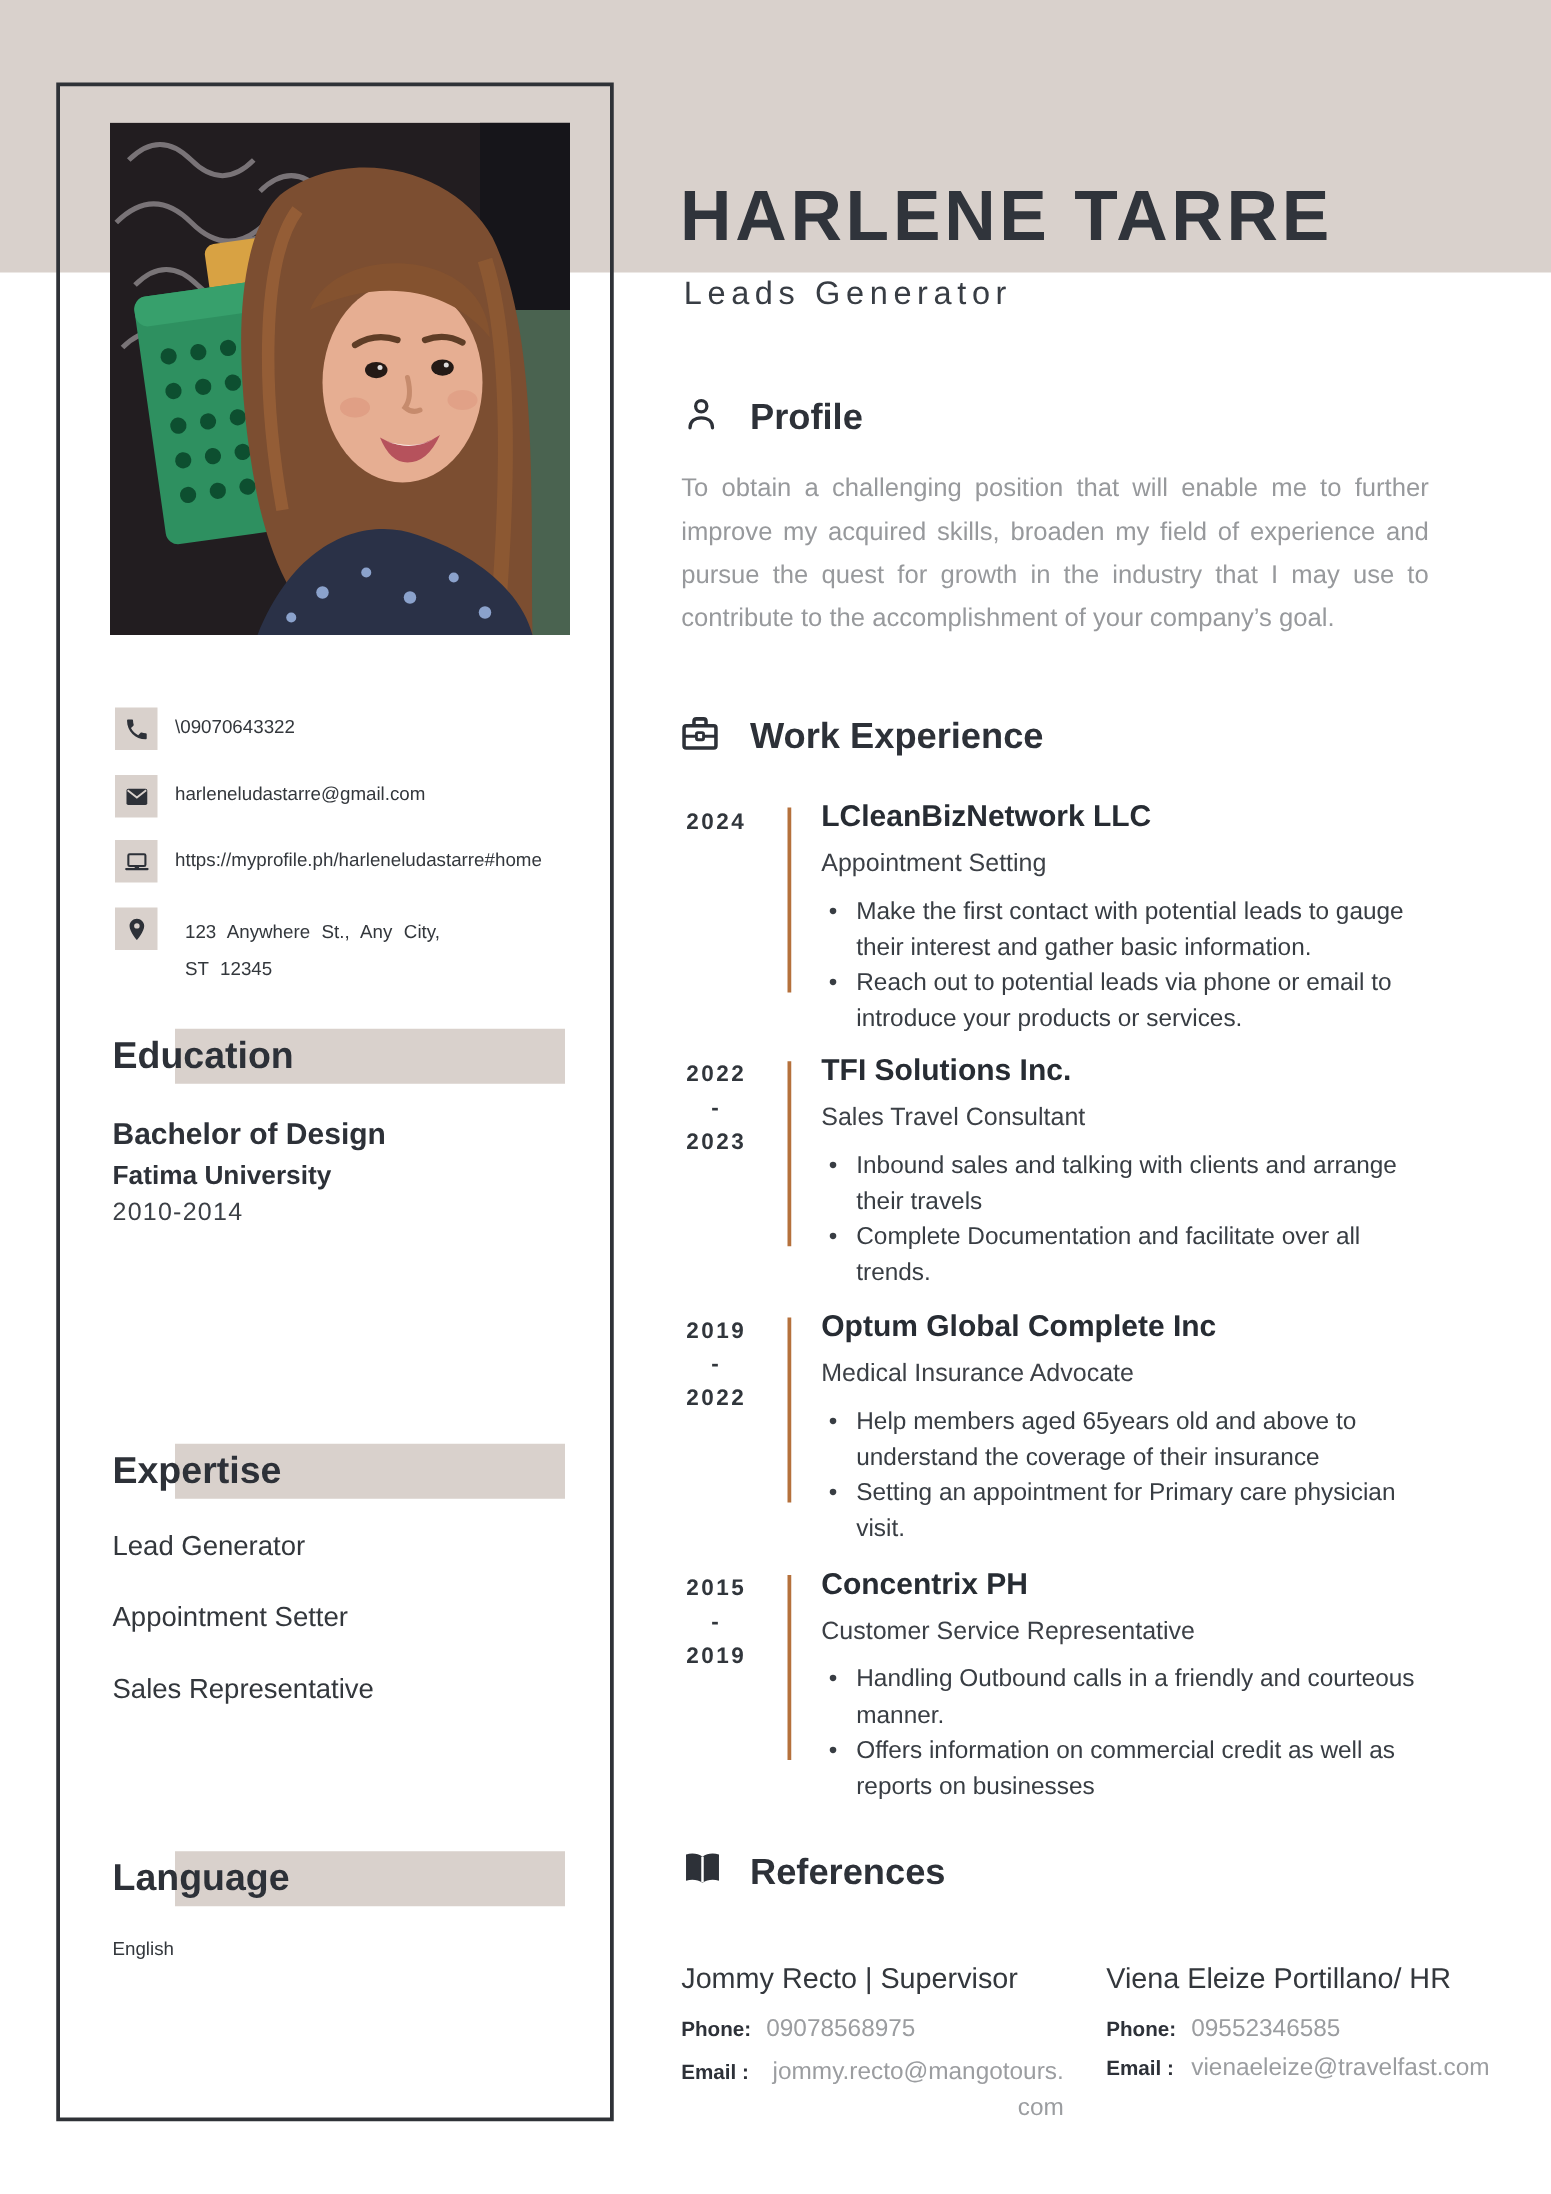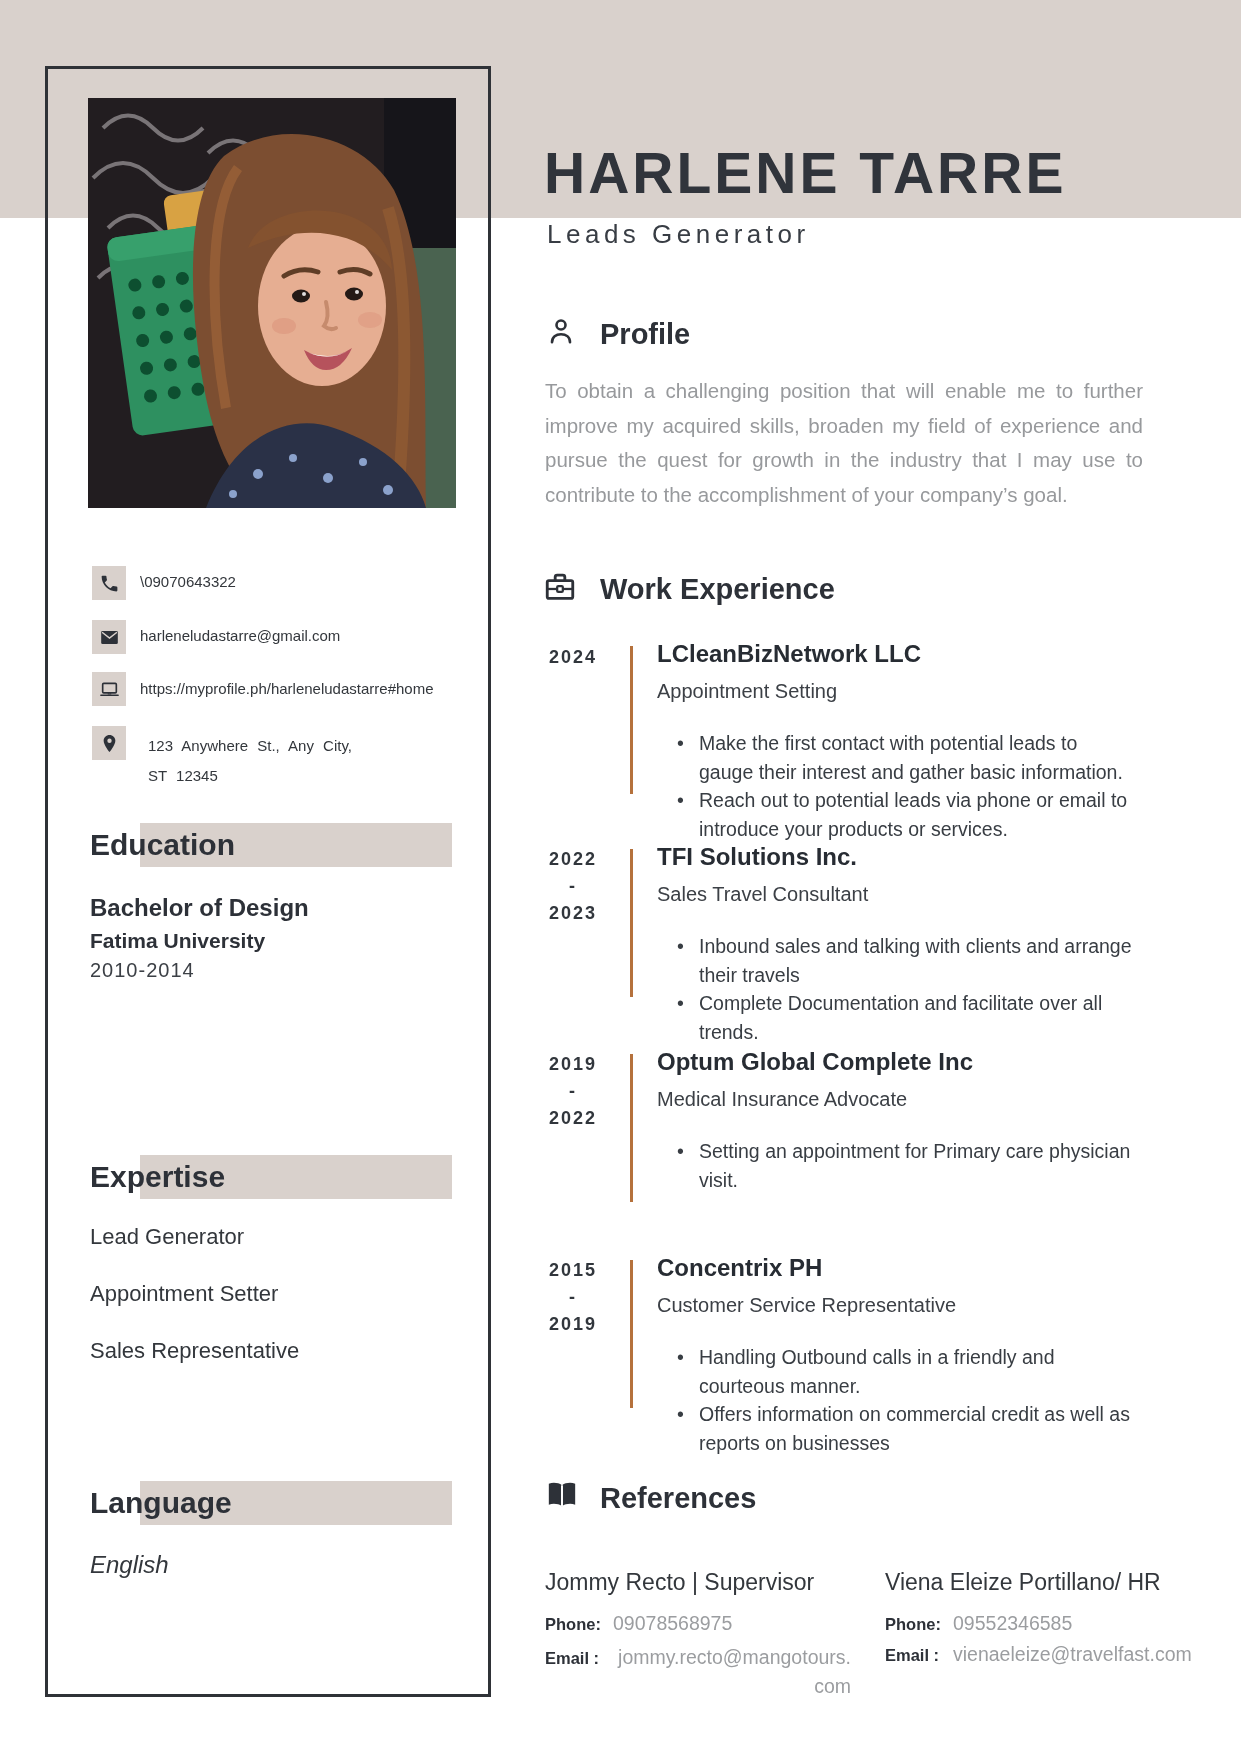--- a/index.html
+++ b/index.html
@@ -24,21 +24,21 @@
   .hl{background:#d9d1cc;width:312px;height:44px;}
   .side-h{font-size:30px;font-weight:bold;color:#2d3138;z-index:2;}
   .edu-hl{left:140px;top:823px}.edu-h{left:90px;top:828px}
   .exp-hl{left:140px;top:1155px}.exp-h{left:90px;top:1160px}
   .lang-hl{left:140px;top:1481px}.lang-h{left:90px;top:1486px}
   .degree{left:90px;top:894px;font-size:24px;font-weight:bold;}
   .school{left:90px;top:929px;font-size:21px;font-weight:bold;}
   .edu-years{left:90px;top:959px;font-size:20px;color:#3c4046;letter-spacing:1px;}
   .exp-item{font-size:22px;color:#33373c;left:90px;}
   .exp-i0{top:1224px}.exp-i1{top:1281px}.exp-i2{top:1338px}
-  .lang-item{left:90px;top:1551px;font-size:24px;color:#33373c;font-style:italic;}
+  .lang-item{left:90px;top:1551px;font-size:15px;color:#33373c;}
 
   
   .name{left:544px;top:140px;font-size:57px;font-weight:bold;letter-spacing:3px;color:#30343b;white-space:nowrap;}
   .subtitle{left:547px;top:219px;font-size:26px;letter-spacing:4.5px;color:#383d44;white-space:nowrap;}
 
   
   .sec-icon{width:34px;height:34px;}
   .sec-icon svg{width:100%;height:100%;}
   .sec-h{font-size:29px;font-weight:bold;color:#2d3138;white-space:nowrap;}
   .profile-icon{left:546px;top:316px;width:30px;height:30px;}
@@ -50,21 +50,21 @@
   .refs-icon{left:545px;top:1478px}
   .refs-h{left:600px;top:1482px}
 
   
   .yr{left:540px;width:66px;text-align:center;font-size:18px;font-weight:bold;
       letter-spacing:2px;color:#31363c;line-height:27px;}
   .tl{left:630px;width:3px;height:148px;background:#b5713c;}
   .company{left:657px;font-size:24px;font-weight:bold;color:#272c33;white-space:nowrap;}
   .role{left:657px;font-size:20px;color:#3c4046;white-space:nowrap;}
   .bullets{left:657px;width:492px;}
-  .bullets ul{margin:16px;padding:0;list-style:none;}
+  .bullets ul{margin:2px;padding:0;list-style:none;}
   .bullets li{position:relative;font-size:19.5px;line-height:28.7px;color:#383d43;padding-left:26px;}
   .bullets li::before{content:"\2022";position:absolute;left:4px;top:0;color:#383d43;}
   .e0-yr{top:644px}.e0-tl{top:646px}.e0-co{top:640px}.e0-ro{top:680px}.e0-bu{top:713px}
   .e1-yr{top:846px}.e1-tl{top:849px}.e1-co{top:843px}.e1-ro{top:883px}.e1-bu{top:916px}
   .e2-yr{top:1051px}.e2-tl{top:1054px}.e2-co{top:1048px}.e2-ro{top:1088px}.e2-bu{top:1121px}
   .e3-yr{top:1257px}.e3-tl{top:1260px}.e3-co{top:1254px}.e3-ro{top:1294px}.e3-bu{top:1327px}
 
   
   .ref-name{font-size:23px;color:#33373c;white-space:nowrap;}
   .ref1-name{left:545px;top:1569px}.ref2-name{left:885px;top:1569px}
@@ -259,20 +259,21 @@
   <div class="abs yr e2-yr">
     <div>2019</div>
     <div>-</div>
     <div>2022</div>
   </div>
   <div class="abs tl e2-tl"></div>
   <div class="abs company e2-co">Optum Global Complete Inc</div>
   <div class="abs role e2-ro">Medical Insurance Advocate</div>
   <div class="abs bullets e2-bu">
     <ul>
+      <li>Help members aged 65years old and above to understand the coverage of their insurance</li>
       <li>Setting an appointment for Primary care physician visit.</li>
     </ul>
   </div>
 
   <div class="abs yr e3-yr">
     <div>2015</div>
     <div>-</div>
     <div>2019</div>
   </div>
   <div class="abs tl e3-tl"></div>

